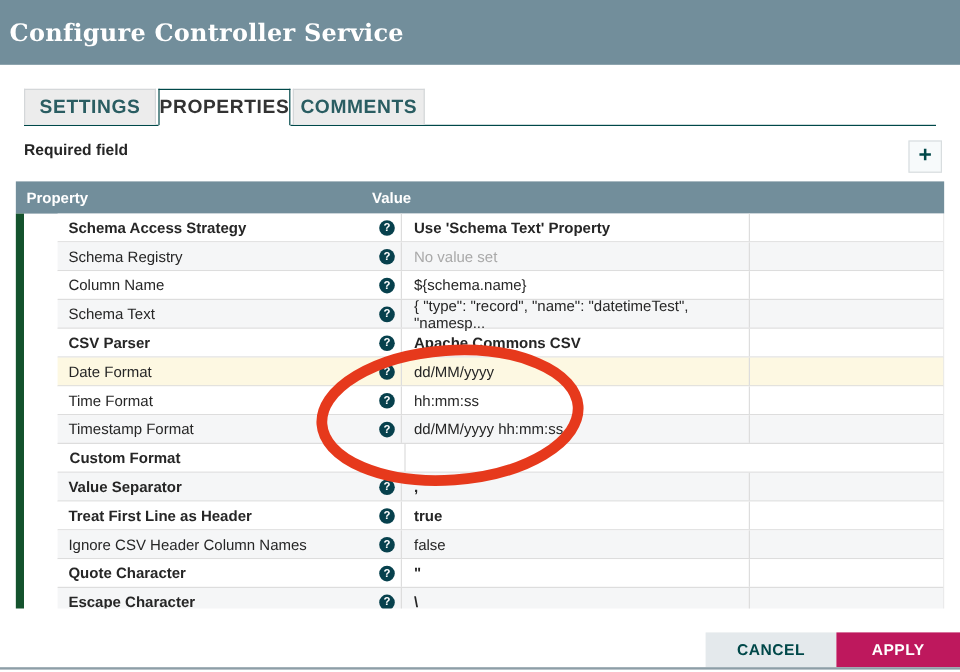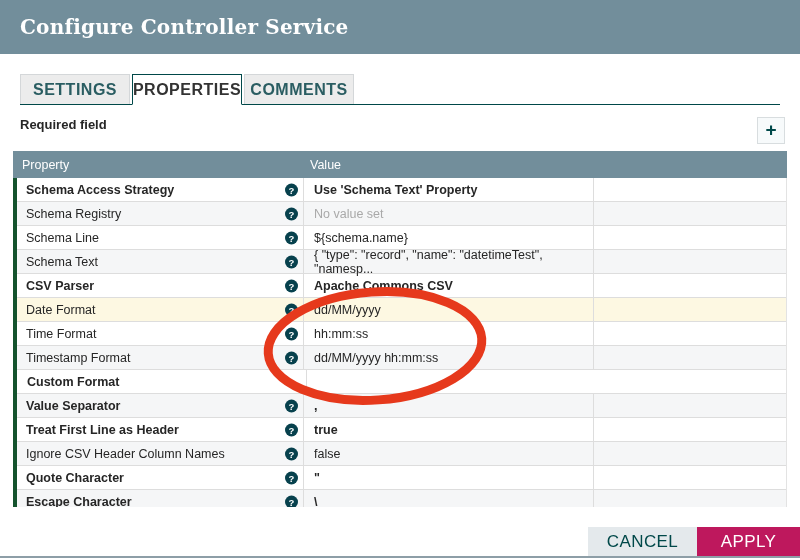--- a/index.html
+++ b/index.html
@@ -1,21 +1,21 @@
 <!DOCTYPE html>
 <html><head>
 <meta charset="utf-8">
 <style>
   * { margin: 0; padding: 0; box-sizing: border-box; }
   html, body { width: 800px; height: 560px; background: #ffffff; overflow: hidden;
     font-family: "Liberation Sans", sans-serif; position: relative; }
 
   
   .dlg-header { height: 54px; background: #728e9b; display: flex; align-items: center;
-    padding-left: 20px; }
+    padding-left: 8px; }
   .dlg-title { color: #ffffff; font-family: "DejaVu Serif", serif; font-weight: bold;
     font-size: 20px; letter-spacing: 0.2px; }
 
   
   .tabbar { margin: 20px 20px 0 20px; display: flex; align-items: flex-end;
     border-bottom: 1px solid #004849; height: 31px; }
   .tab { width: 110px; height: 30px; margin-right: 2px; display: flex; align-items: center;
     justify-content: center; font-size: 16px; font-weight: bold; letter-spacing: 0.5px;
     background: #ececec; border: 1px solid #d4d7d9; border-bottom: none;
     color: #2a5d62; cursor: pointer; }
@@ -27,44 +27,44 @@
     justify-content: space-between; align-items: flex-start; }
   .required-label { font-size: 13px; font-weight: bold; color: #262626; }
   .add-btn { width: 28px; height: 27px; background: #f7fafb; border: 1px solid #d8dddf;
     display: flex; align-items: center; justify-content: center; cursor: pointer; }
   .add-btn .plus { color: #004849; font-size: 19px; font-weight: bold; line-height: 1;
     margin-top: -2px; }
 
   
   .table-wrap { margin: 0 13px; height: 356px; overflow: hidden; }
   .t-head { height: 27px; background: #728e9b; display: flex; align-items: center;
-    color: #ffffff; font-size: 12.5px; font-weight: normal; }
+    color: #ffffff; font-size: 12.5px; font-weight: bold; }
   .t-head .h-prop { width: 287px; padding-left: 9px; }
   .t-head .h-val  { width: 290px; padding-left: 10px; }
-  .t-body { border-left: 4px solid #14532d; border-right: 1px solid #e3e3e3; }
+  .t-body { border-left: 7px solid #14532d; border-right: 1px solid #e3e3e3; padding-left: 28px; }
   .t-row { height: 24px; display: flex; align-items: stretch; background: #ffffff;
     border-bottom: 1px solid #dddddd; font-size: 12.5px; color: #262626; }
   .t-row.alt { background: #f5f6f7; }
   .t-row.highlight { background: #fdf8e2; }
   .cell { display: flex; align-items: center; }
   .cell.prop { width: 287px; padding-left: 9px; position: relative;
     border-right: 1px solid #dddddd; }
   .cell.val { width: 290px; padding-left: 10px; border-right: 1px solid #dddddd;
     cursor: pointer; }
   .cell.extra { flex: 1; }
   .t-row.req .prop-label, .t-row.req .val-label { font-weight: bold; }
   .val-label.placeholder { color: #a9a9a9; font-weight: normal; }
   .help { position: absolute; right: 5px; top: 50%; transform: translateY(-50%);
     width: 13px; height: 13px; border-radius: 50%; background: #07414d; color: #ffffff;
     font-size: 9.5px; font-weight: bold; display: flex; align-items: center;
     justify-content: center; cursor: pointer; }
 
   
   .btn { position: absolute; height: 29px; top: 527px; display: flex; align-items: center;
-    justify-content: center; font-size: 17px; font-weight: normal; letter-spacing: 0.4px;
+    justify-content: center; font-size: 13px; font-weight: bold; letter-spacing: 0.4px;
     cursor: pointer; border: none; }
   .btn-cancel { left: 588px; width: 109px; background: #e4e9ec; color: #004849; }
   .btn-apply { left: 697px; width: 103px; background: #be185d; color: #ffffff; }
   .bottom-line { position: absolute; top: 556px; left: 0; width: 800px; height: 2px;
     background: #8d9ea7; }
 
   
   .annotation-layer { position: absolute; left: 0; top: 0; width: 800px; height: 560px;
     pointer-events: none; z-index: 10; }
 </style>
@@ -111,21 +111,21 @@
       <span class="help">?</span>
     </div>
     <div class="cell val">
       <span class="val-label placeholder">No value set</span>
     </div>
     <div class="cell extra"></div>
   </div>
 
   <div class="t-row">
     <div class="cell prop">
-      <span class="prop-label">Schema Line</span>
+      <span class="prop-label">Column Name</span>
       <span class="help">?</span>
     </div>
     <div class="cell val">
       <span class="val-label">${schema.name}</span>
     </div>
     <div class="cell extra"></div>
   </div>
 
   <div class="t-row alt">
     <div class="cell prop">

